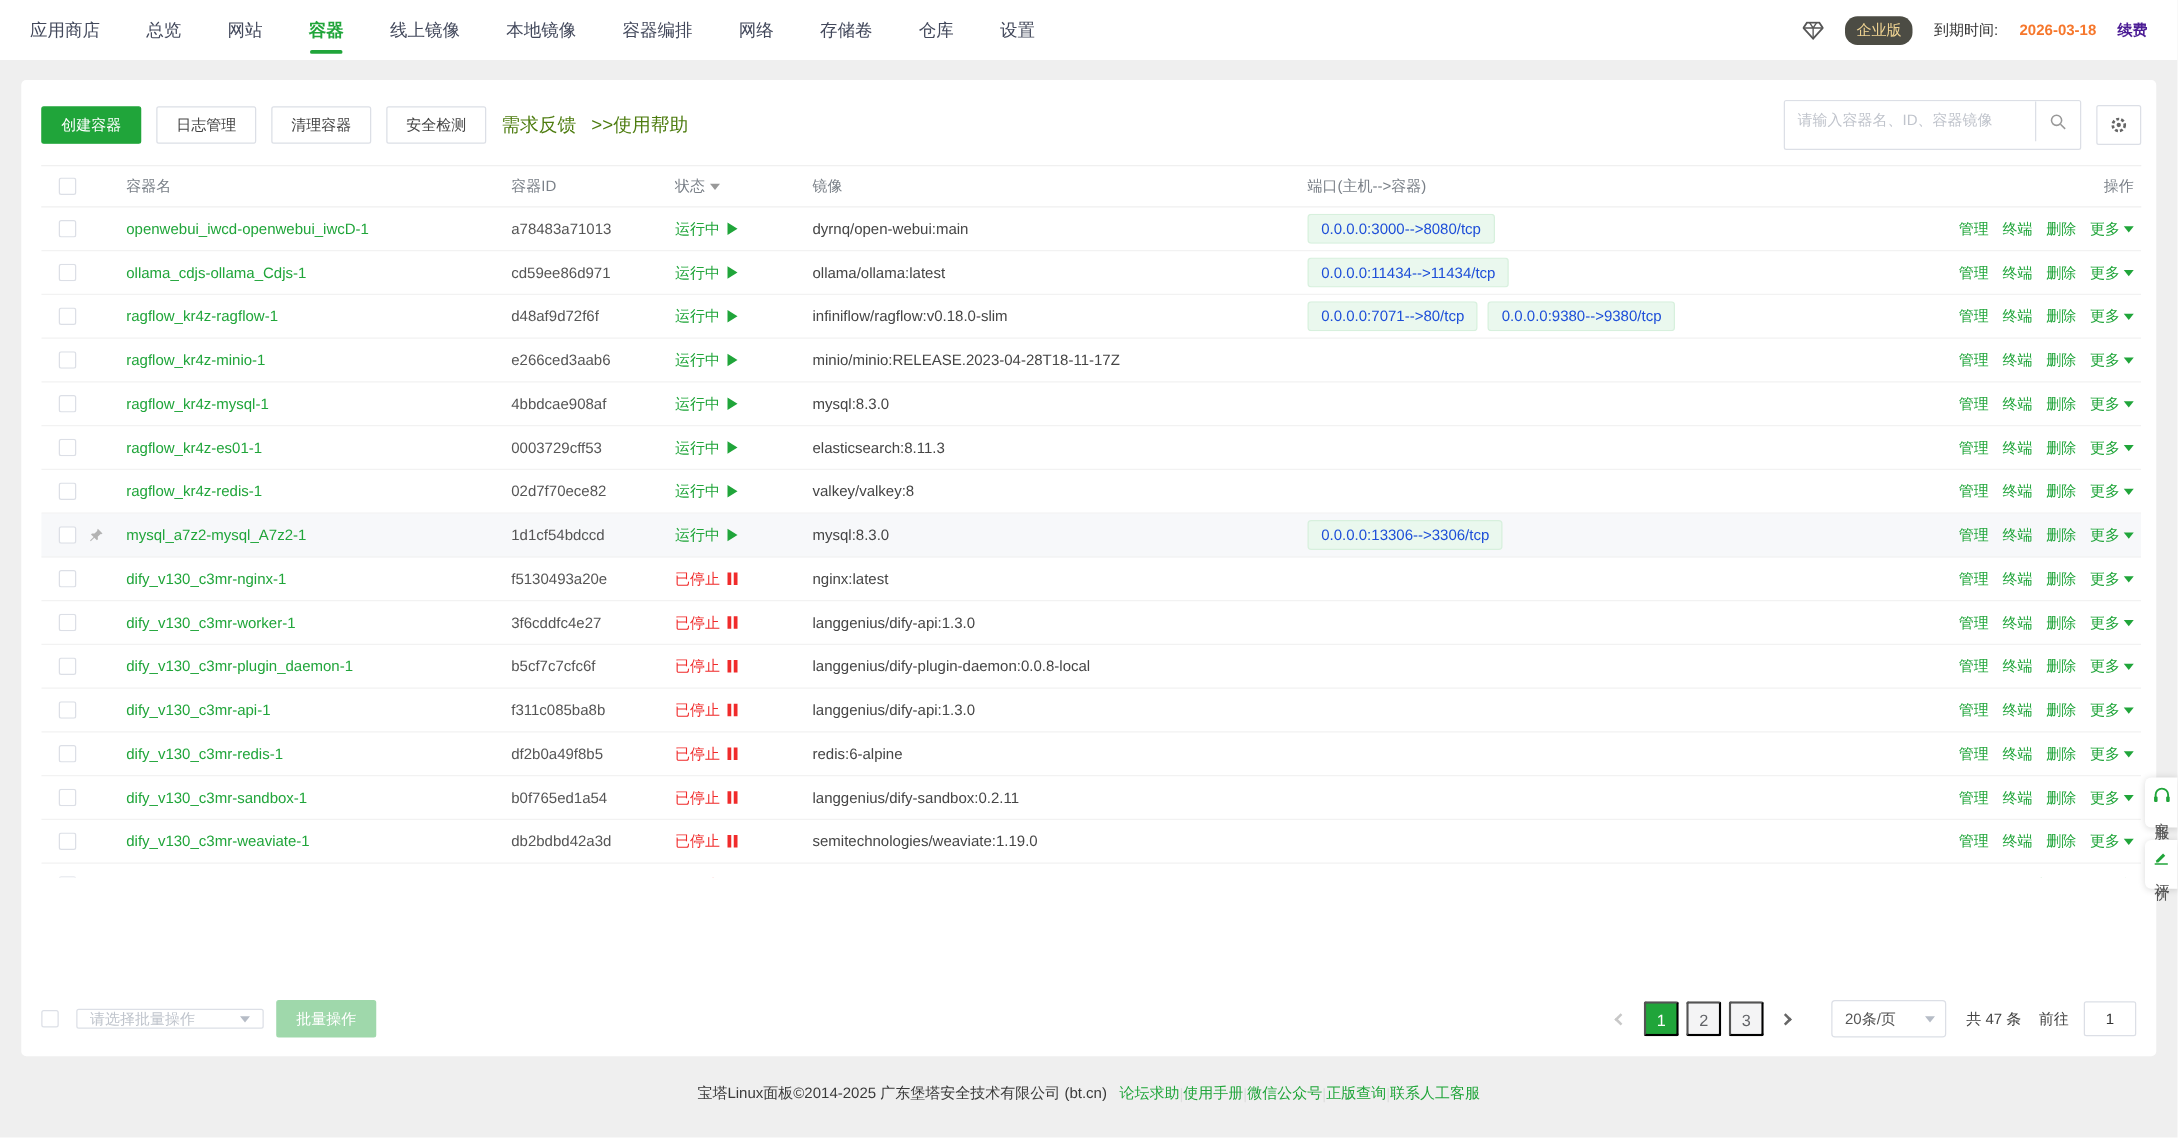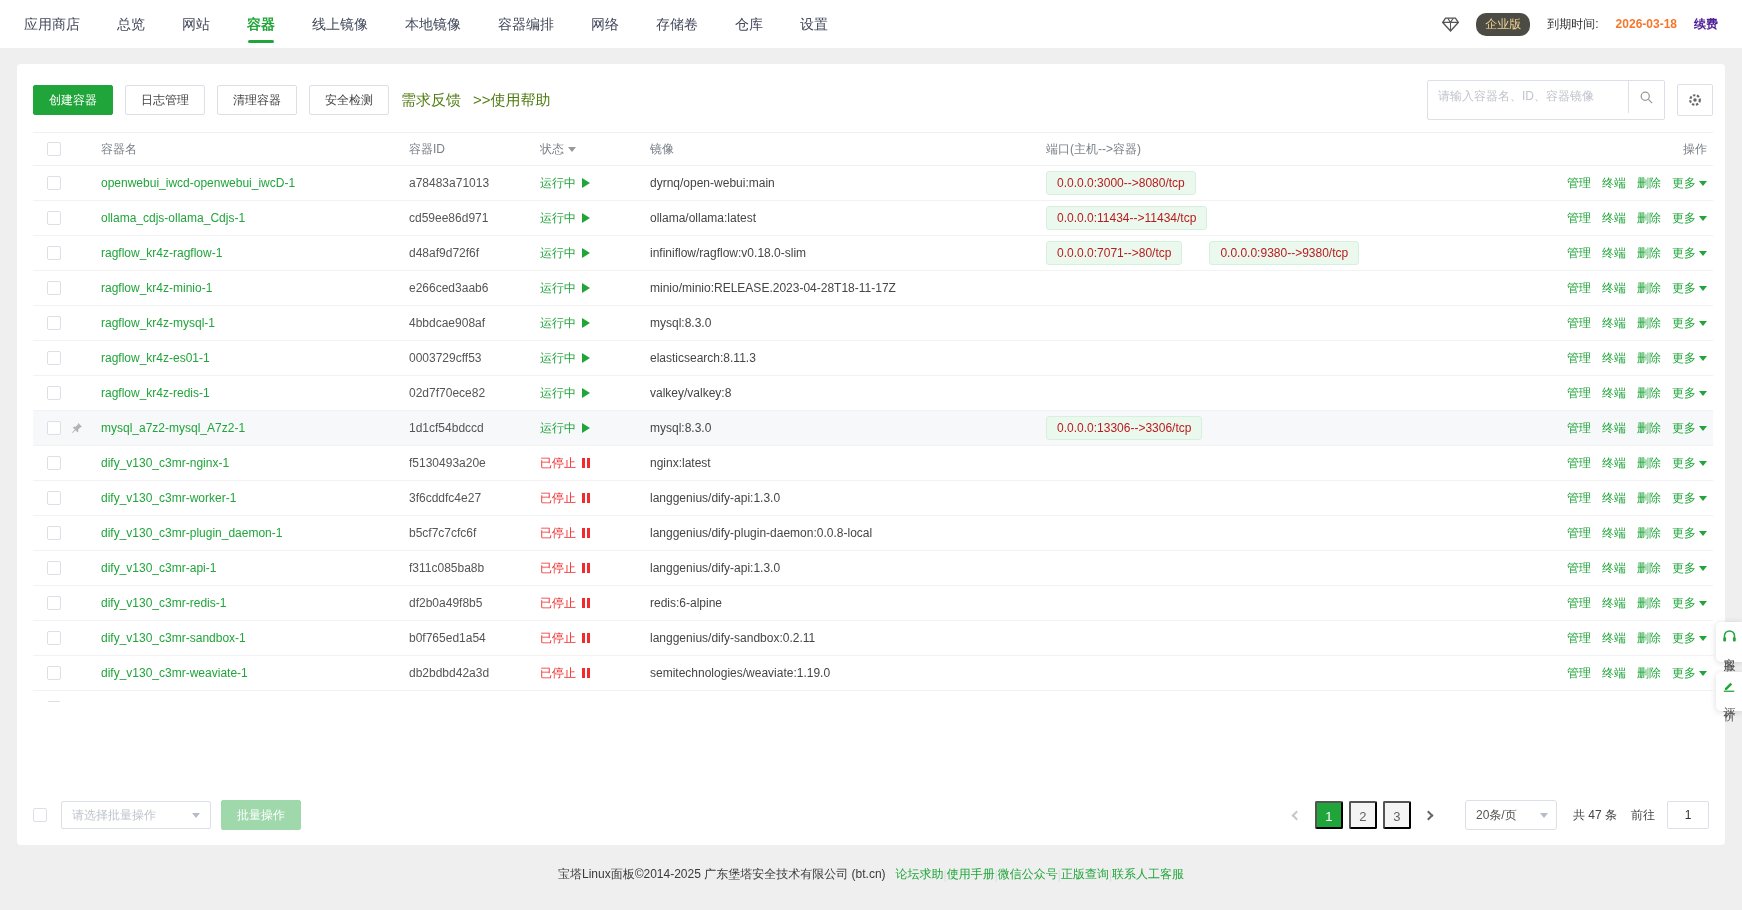--- a/index.html
+++ b/index.html
@@ -40,29 +40,29 @@
 .trow.pinned{background:#f7f8fa}
 .checkbox{display:inline-block;width:14px;height:14px;border:1px solid #dcdfe6;border-radius:2px;background:#fff;cursor:pointer;flex:0 0 auto}
 .name-link{color:#20a53a}
 .c-id{color:#555}
 .c-image{color:#454545}
 .status{display:inline-flex;align-items:center;cursor:pointer}
 .status.running{color:#20a53a}
 .status.stopped{color:#f02b2b}
 .status-icon.play{display:inline-block;width:0;height:0;border-left:8px solid #20a53a;border-top:5px solid transparent;border-bottom:5px solid transparent;margin-left:6px}
 .status-icon.pause{display:inline-block;width:8px;height:10px;border-left:3px solid #f02b2b;border-right:3px solid #f02b2b;margin-left:6px}
-.port-badge{display:inline-block;background:#eaf8ee;border:1px solid #d7f0dd;color:#b91c1c;border-radius:3px;padding:4px 10px;margin-right:27px;font-size:12px}
+.port-badge{display:inline-block;background:#eaf8ee;border:1px solid #d7f0dd;color:#1d4ed8;border-radius:3px;padding:4px 10px;margin-right:8px;font-size:12px}
 .action-link{color:#20a53a;margin-left:11px;white-space:nowrap}
 .caret{display:inline-block;width:0;height:0;border-left:4px solid transparent;border-right:4px solid transparent;border-top:5px solid currentColor;margin-left:3px;vertical-align:middle}
 .hdr-caret{color:#999;margin-left:4px}
 .pin{display:inline-flex;transform:rotate(0deg)}
 
 .batchbar{position:absolute;left:16px;right:16px;bottom:14px;height:32px;display:flex;align-items:center}
 .batchbar .checkbox{margin-right:14px}
-.select-box{width:150px;height:28px;border:1px solid #dcdfe6;border-radius:2px;display:flex;align-items:center;justify-content:space-between;padding:0 10px;color:#bfc4cc;cursor:pointer;background:#fff}
+.select-box{width:150px;height:16px;border:1px solid #dcdfe6;border-radius:2px;display:flex;align-items:center;justify-content:space-between;padding:0 10px;color:#bfc4cc;cursor:pointer;background:#fff}
 .select-box .caret{color:#b6bcc6}
 .pager{margin-left:auto;display:flex;align-items:center;gap:4px}
 .arrow{display:inline-block;width:7px;height:7px;border-left:2px solid #666;border-bottom:2px solid #666}
 .arrow.left{transform:rotate(45deg);border-color:#c8c8c8}
 .arrow.right{transform:rotate(-135deg)}
 .arrow-btn{width:28px;height:28px;display:flex;align-items:center;justify-content:center;cursor:pointer;background:transparent;border:none}
 .page-btn{min-width:28px;height:28px;line-height:28px;text-align:center;border-radius:2px;background:#f4f4f5;color:#606266;font-size:13px;cursor:pointer;padding:0 4px}
 .page-btn.active{background:#20a53a;color:#fff}
 .size-select{width:92px;height:30px;border:1px solid #dcdfe6;border-radius:3px;display:flex;align-items:center;justify-content:space-between;padding:0 8px 0 10px;color:#555;margin:0 12px 0 18px;cursor:pointer;background:#fff}
 .size-select .caret{color:#b6bcc6}

